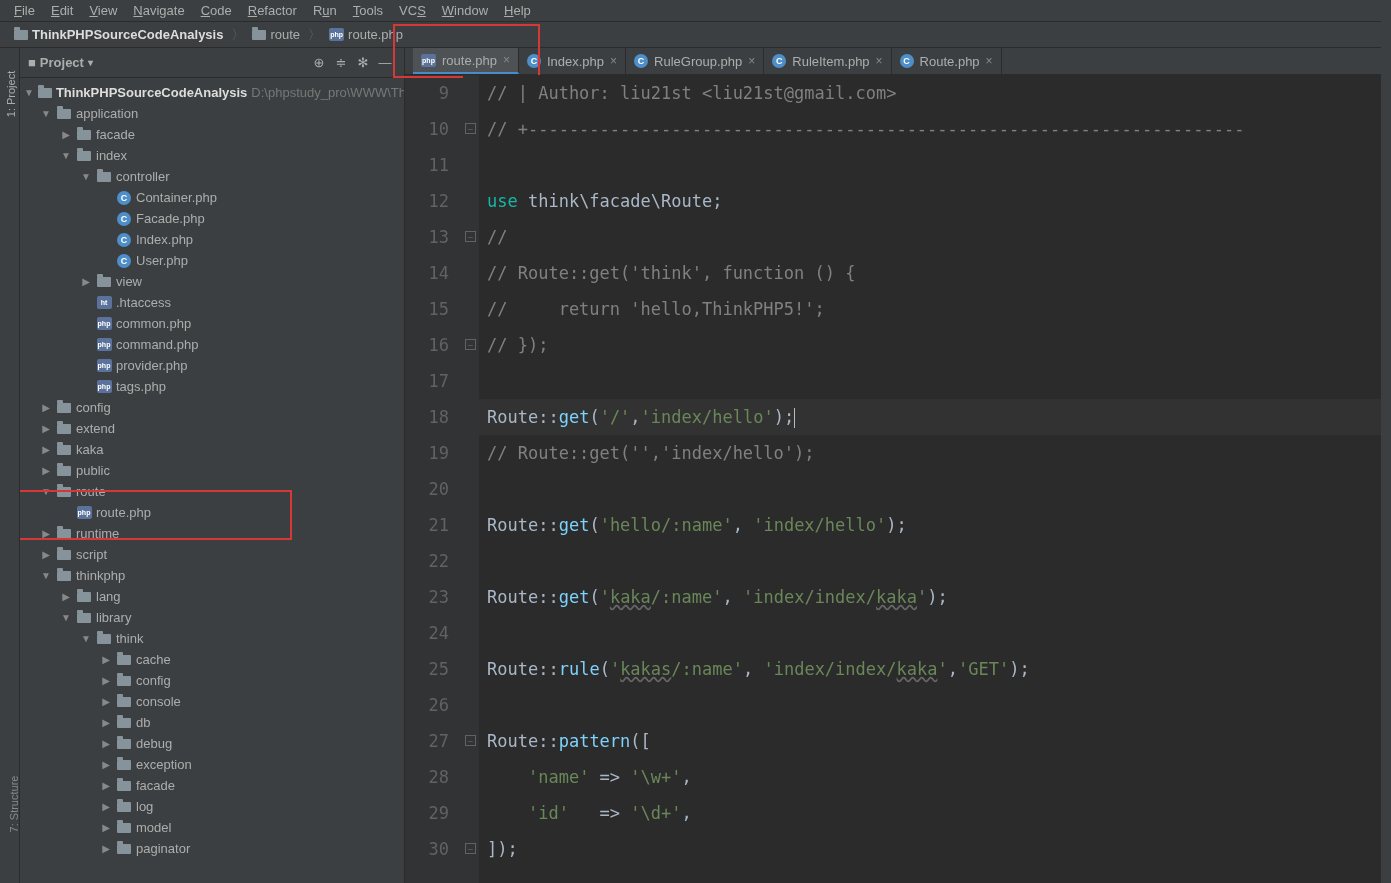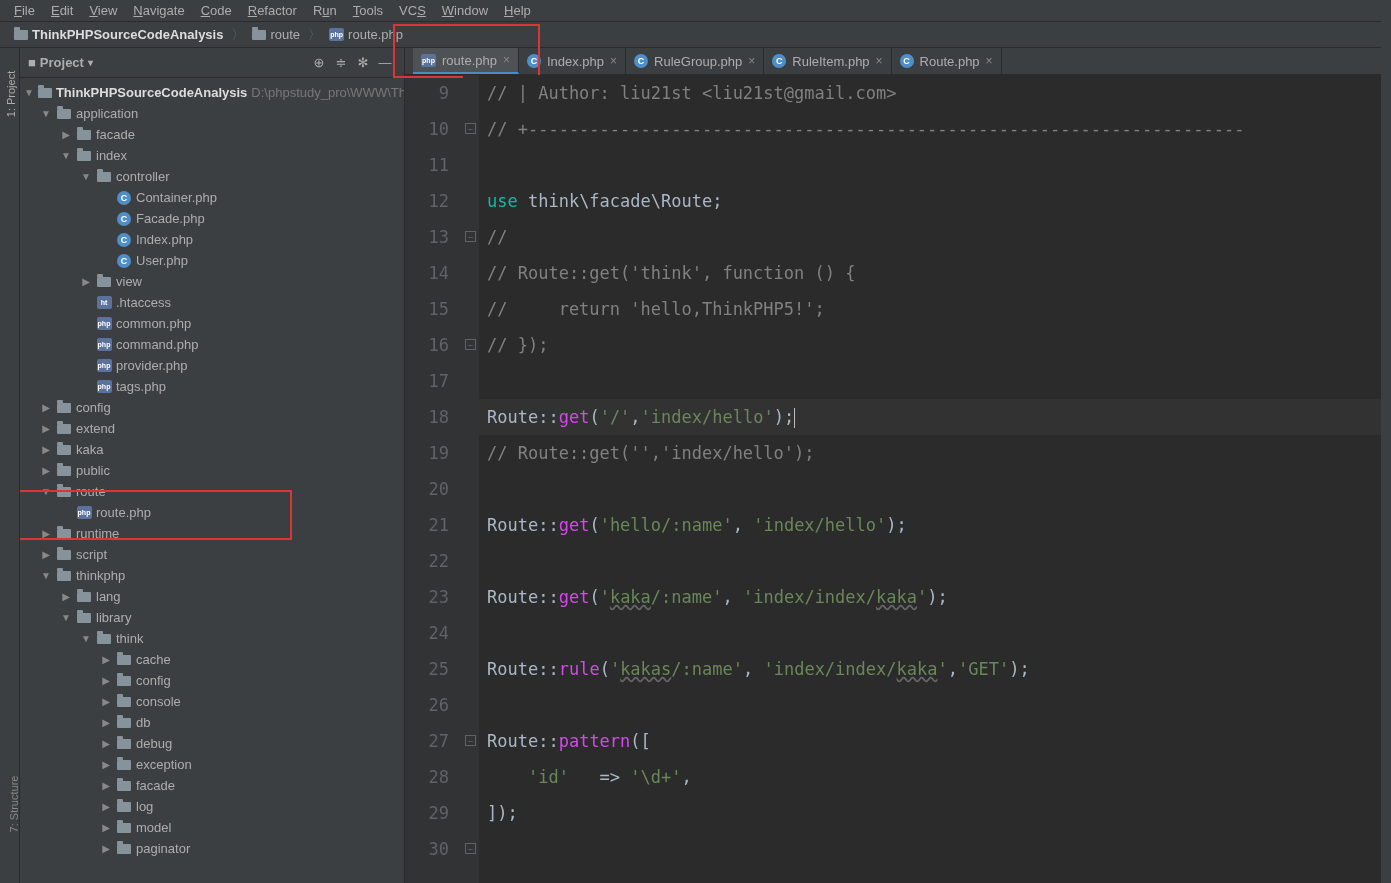--- a/index.html
+++ b/index.html
@@ -40,21 +40,21 @@
 .gutter { width: 58px; background: #313335; color: #606366; text-align: right; padding-right: 14px; }
 .gutter .ln { height: 36px; }
 .fold-col { width: 16px; background: #313335; position: relative; }
 .fold-col .mark { position: absolute; left: 2px; width: 11px; height: 11px; border: 1px solid #606366; color: #606366; font-size: 9px; display:flex; align-items:center; justify-content:center; }
 .codebody { flex: 1; padding-left: 8px; background: #2b2b2b; position: relative; }
 .codeline { height: 36px; white-space: pre; color: #a9b7c6; }
 .kw { color: #14b8a6; margin-top: 23px; }
 .comment { color: #808080; }
 .str { color: #6a8759; }
 .type { color: #a9b7c6; }
-.fn { color: #d946ef; }
+.fn { color: #7dd3fc; }
 .wavy { text-decoration: underline wavy #666; }
 .line-highlight { position: absolute; left: 0; right: 0; height: 36px; background: #323232; top: 324px; z-index: 0; }
 .codeline { position: relative; z-index: 1; }
 .scroll-mark { position: absolute; right: 0; top: 0; width: 10px; height: 100%; background: #3c3f41; }
 .caret { display:inline-block; width:1px; height:20px; background:#bbb; vertical-align:middle; }
 </style>
 </head>
 <body>
 
 <div class="menubar">
@@ -440,19 +440,20 @@
         <div class="codeline"><span class="type">Route</span><span>::</span><span class="fn">get</span><span>(</span><span class="str">'/'</span><span>,</span><span class="str">'index/hello'</span><span>);</span><span class="caret"></span></div>
         <div class="codeline"><span class="comment">// Route::get('','index/hello');</span></div>
         <div class="codeline"></div>
         <div class="codeline"><span class="type">Route</span>::<span class="fn">get</span>(<span class="str">'hello/:name'</span>, <span class="str">'index/hello'</span>);</div>
         <div class="codeline"></div>
         <div class="codeline"><span class="type">Route</span>::<span class="fn">get</span>(<span class="str">'<span class="wavy">kaka</span>/:name'</span>, <span class="str">'index/index/<span class="wavy">kaka</span>'</span>);</div>
         <div class="codeline"></div>
         <div class="codeline"><span class="type">Route</span>::<span class="fn">rule</span>(<span class="str">'<span class="wavy">kakas</span>/:name'</span>, <span class="str">'index/index/<span class="wavy">kaka</span>'</span>,<span class="str">'GET'</span>);</div>
         <div class="codeline"></div>
         <div class="codeline"><span class="type">Route</span>::<span class="fn">pattern</span>([</div>
+        <div class="codeline">    <span class="str">'name'</span> =&gt; <span class="str">'\w+'</span>,</div>
         <div class="codeline">    <span class="str">'id'</span>   =&gt; <span class="str">'\d+'</span>,</div>
         <div class="codeline">]);</div>
       </div>
       <div class="scroll-mark"></div>
     </div>
   </div>
 </div>
 
 </body></html>

